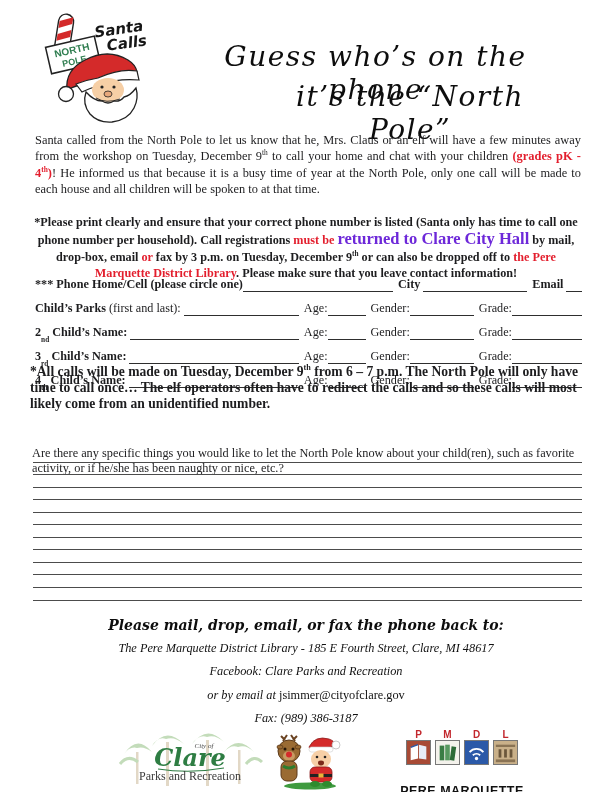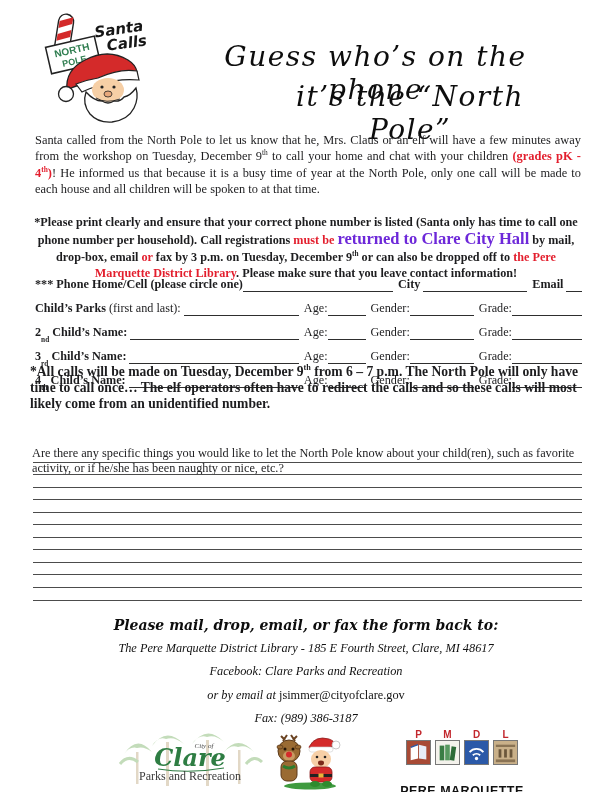--- a/index.html
+++ b/index.html
@@ -224,21 +224,21 @@
       <div class="answer-line"></div>
       <div class="answer-line"></div>
       <div class="answer-line"></div>
       <div class="answer-line"></div>
       <div class="answer-line"></div>
       <div class="answer-line"></div>
       <div class="answer-line"></div>
     </div>
 
   <div class="footer">
-    <div class="footer-heading">Please mail, drop, email, or fax the form back to:</div>
+    <div class="footer-heading">Please mail, drop, email, or fax the phone back to:</div>
     <div class="footer-line">The Pere Marquette District Library - 185 E Fourth Street, Clare, MI 48617</div>
     <div class="footer-line">Facebook: Clare Parks and Recreation</div>
     <div class="footer-line"><span>or by email at </span><span class="upright">jsimmer@cityofclare.gov</span></div>
     <div class="footer-line">Fax: (989) 386-3187</div>
   </div>
 
   <div class="clare-logo">
     <svg viewBox="0 0 145 58" width="145" height="58">
       <g opacity="0.85">
         <rect x="18" y="22" width="2.5" height="32" fill="#ddd2bd"></rect>

